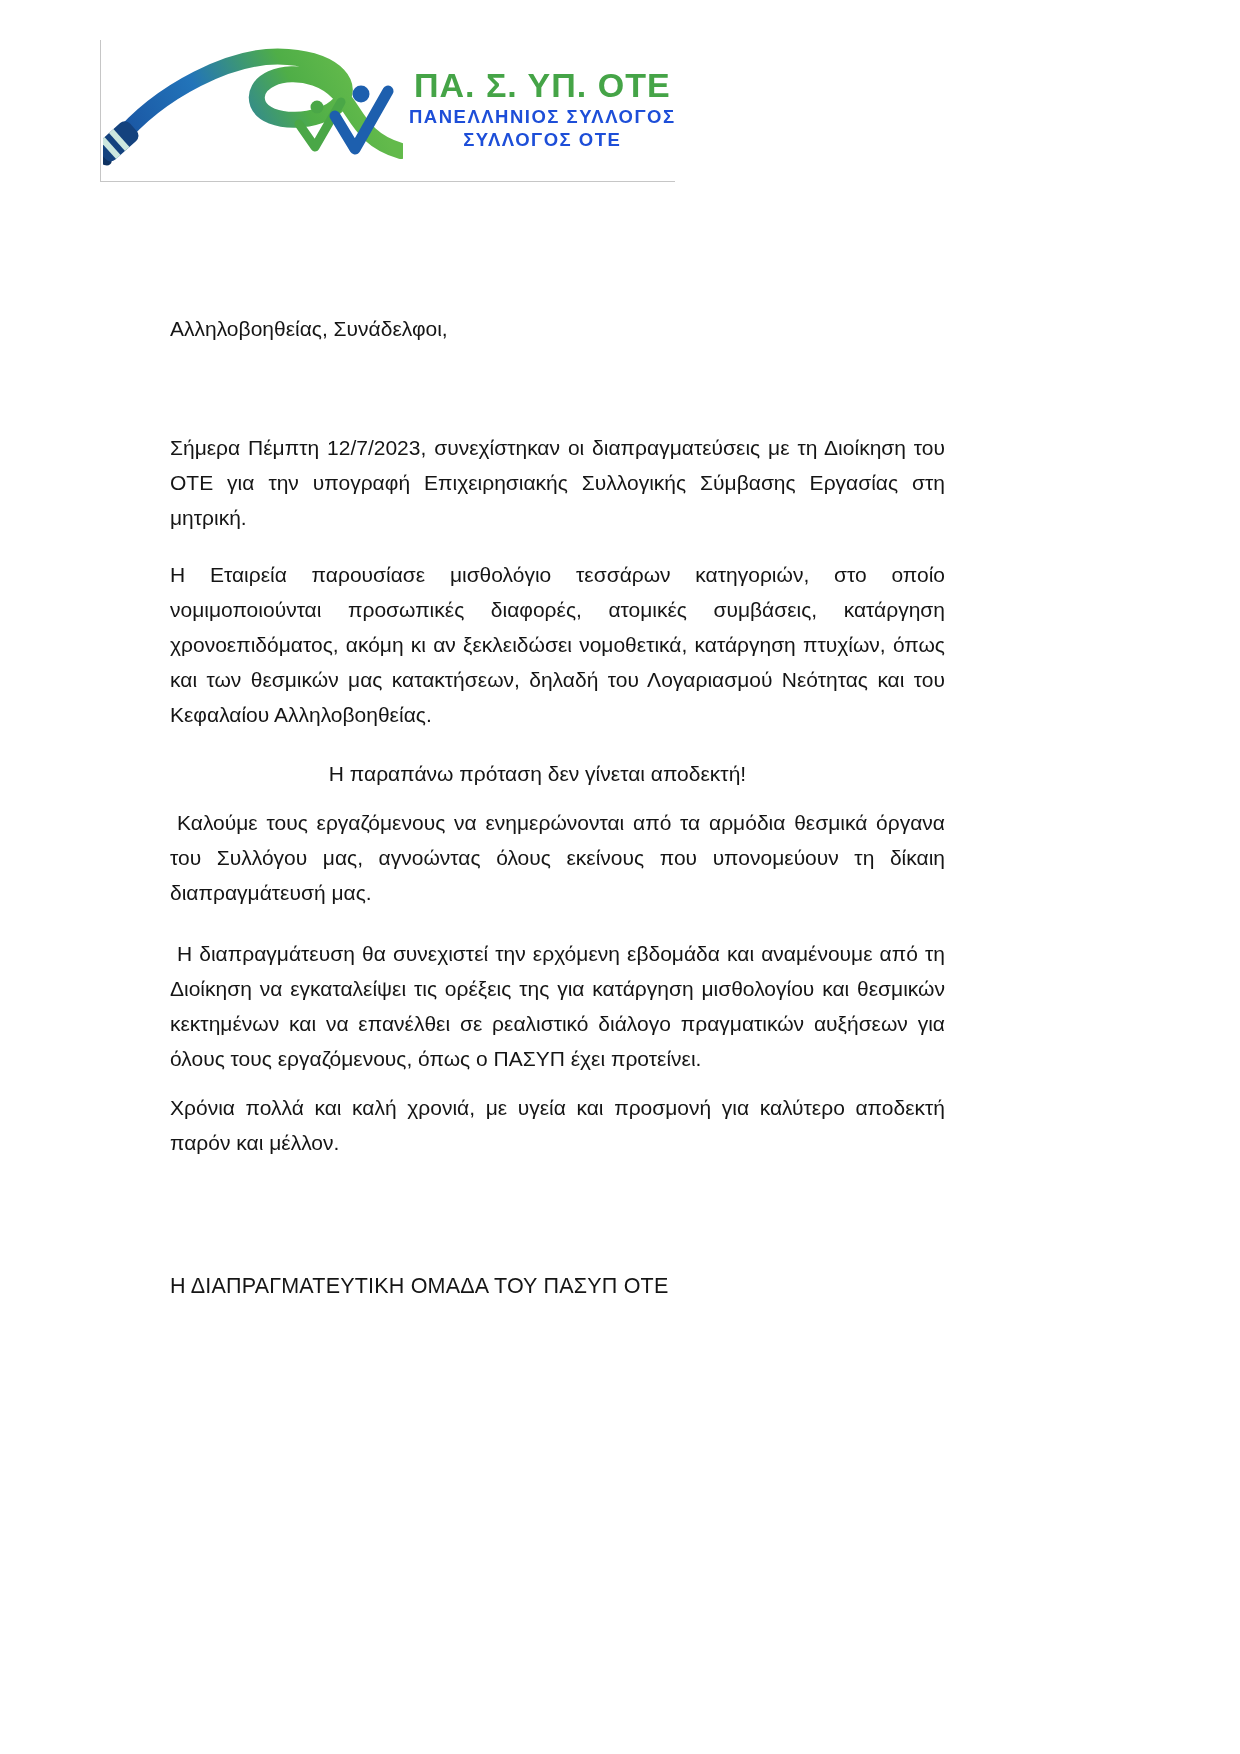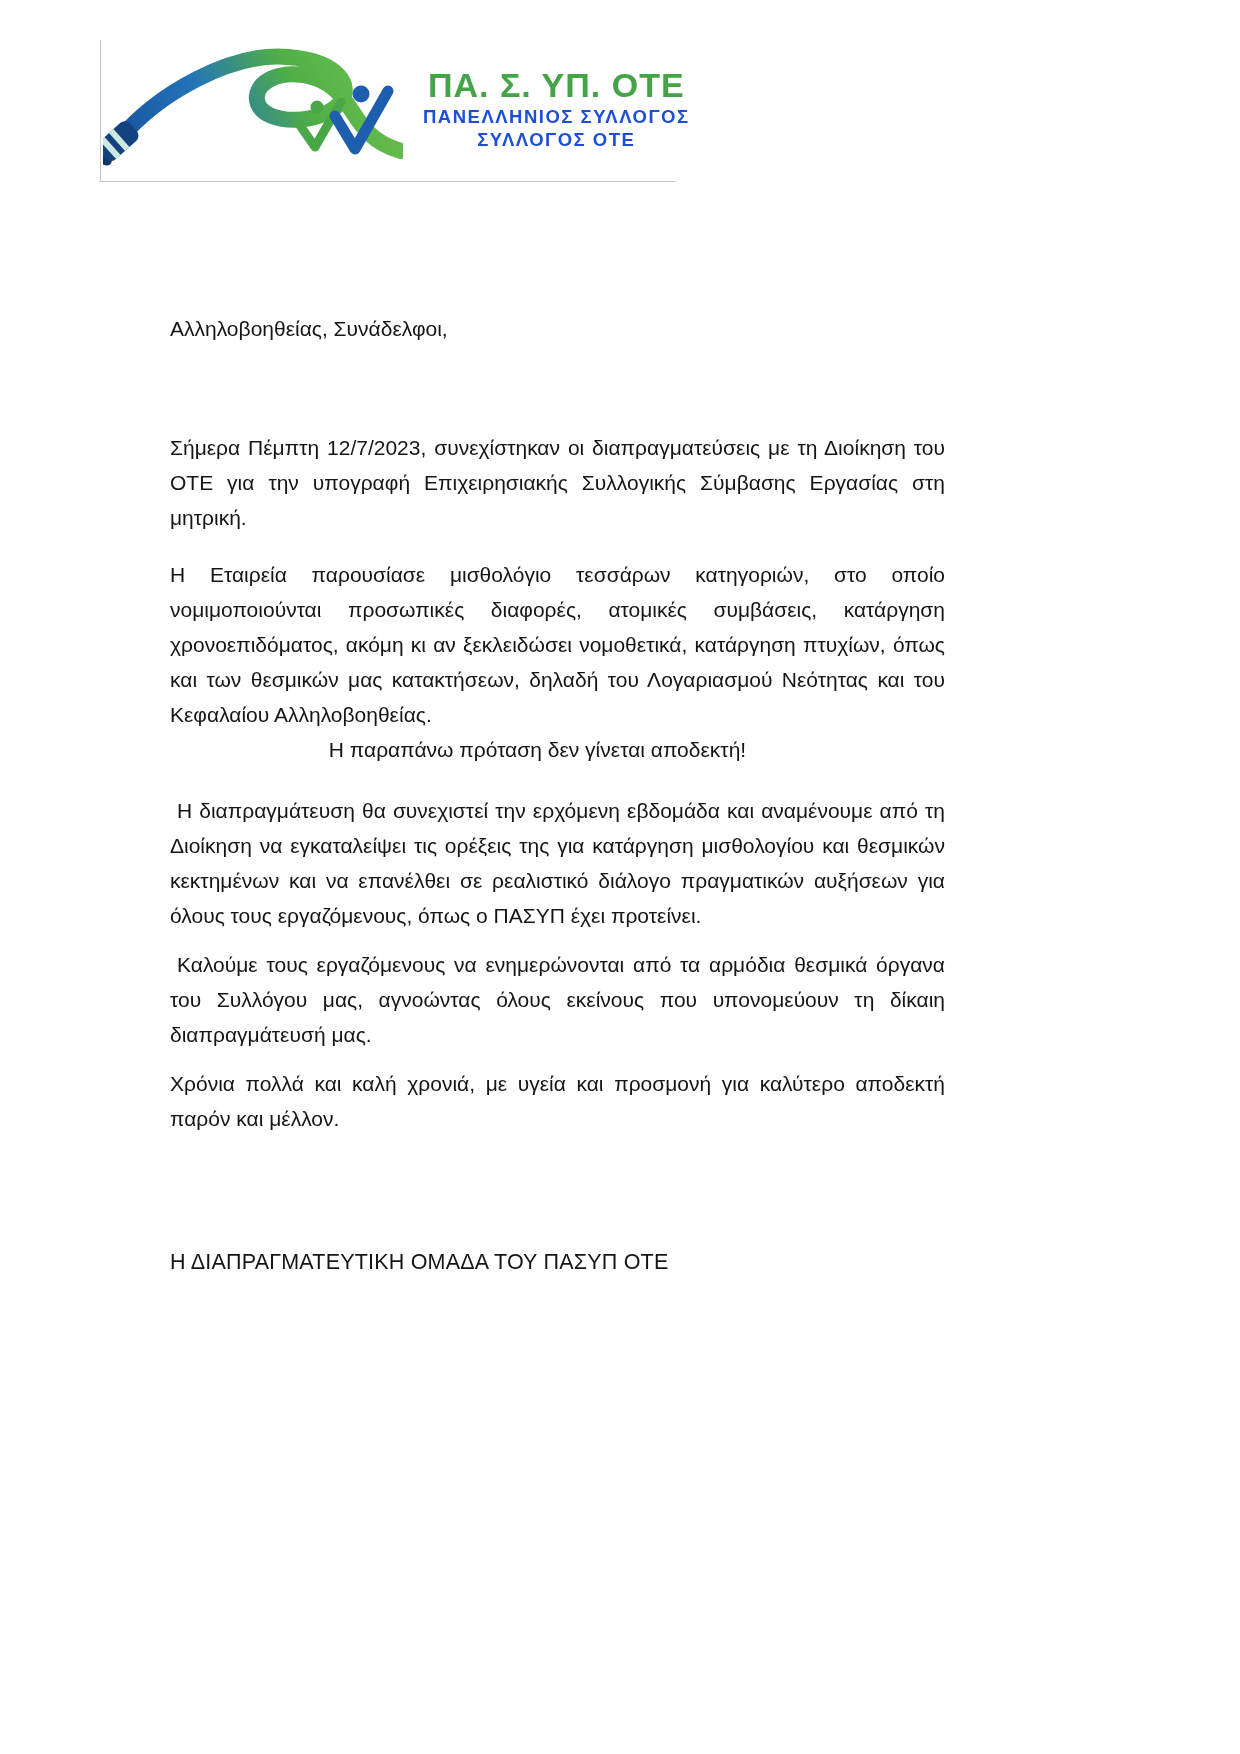--- a/index.html
+++ b/index.html
@@ -17,21 +17,21 @@
     width: 775px;
     margin-left: 170px;
   }
   
   .logo-box {
     margin-left: 100px;
     margin-top: 40px;
     width: 575px;
     display: flex;
     align-items: center;
-    gap: 20px;
+    gap: 6px;
     padding: 4px 6px 8px 2px;
     border-left: 1px solid #c6c6c6;
     border-bottom: 1px solid #c6c6c6;
   }
   .logo-icon { flex: 0 0 auto; }
   .logo-text {
     flex: 1 1 auto;
     display: flex;
     flex-direction: column;
     align-items: center;
@@ -73,20 +73,21 @@
     line-height: 35px;
     text-align: justify;
     text-justify: inter-word;
   }
   .p1 { margin-top: 88px; }
   .p2 { margin-top: 22px; }
   .p3 { margin-top: 26px; text-indent: 7px; }
   .p4 { margin-top: 14px; text-indent: 7px; }
   .p5 { margin-top: 14px; }
   .highlight {
+    margin-top: 24px;
     font-size: 21px;
     line-height: 35px;
     text-align: center;
     padding-right: 40px;
   }
   .closing {
     margin-top: 112px;
     font-size: 21.5px;
     line-height: 28px;
     letter-spacing: 0.2px;
@@ -135,20 +136,20 @@
   <div class="content">
 
 
     <div class="salutation">Αλληλοβοηθείας, Συνάδελφοι,</div>
 
     <p class="para p1">Σήμερα Πέμπτη 12/7/2023, συνεχίστηκαν οι διαπραγματεύσεις με τη Διοίκηση του ΟΤΕ για την υπογραφή Επιχειρησιακής Συλλογικής Σύμβασης Εργασίας στη μητρική.</p>
     <p class="para p2">Η Εταιρεία παρουσίασε μισθολόγιο τεσσάρων κατηγοριών, στο οποίο νομιμοποιούνται προσωπικές διαφορές, ατομικές συμβάσεις, κατάργηση χρονοεπιδόματος, ακόμη κι αν ξεκλειδώσει νομοθετικά, κατάργηση πτυχίων, όπως και των θεσμικών μας κατακτήσεων, δηλαδή του Λογαριασμού Νεότητας και του Κεφαλαίου Αλληλοβοηθείας.</p>
 
     <p class="highlight">Η παραπάνω πρόταση δεν γίνεται αποδεκτή!</p>
 
+    <p class="para p4">Καλούμε τους εργαζόμενους να ενημερώνονται από τα αρμόδια θεσμικά όργανα του Συλλόγου μας, αγνοώντας όλους εκείνους που υπονομεύουν τη δίκαιη διαπραγμάτευσή μας.</p>
     <p class="para p3">Η διαπραγμάτευση θα συνεχιστεί την ερχόμενη εβδομάδα και αναμένουμε από τη Διοίκηση να εγκαταλείψει τις ορέξεις της για κατάργηση μισθολογίου και θεσμικών κεκτημένων και να επανέλθει σε ρεαλιστικό διάλογο πραγματικών αυξήσεων για όλους τους εργαζόμενους, όπως ο ΠΑΣΥΠ έχει προτείνει.</p>
-    <p class="para p4">Καλούμε τους εργαζόμενους να ενημερώνονται από τα αρμόδια θεσμικά όργανα του Συλλόγου μας, αγνοώντας όλους εκείνους που υπονομεύουν τη δίκαιη διαπραγμάτευσή μας.</p>
     <p class="para p5">Χρόνια πολλά και καλή χρονιά, με υγεία και προσμονή για καλύτερο αποδεκτή παρόν και μέλλον.</p>
 
     <div class="closing">Η ΔΙΑΠΡΑΓΜΑΤΕΥΤΙΚΗ ΟΜΑΔΑ ΤΟΥ ΠΑΣΥΠ ΟΤΕ</div>
   </div>
 
 </div>
 
 </body></html>

